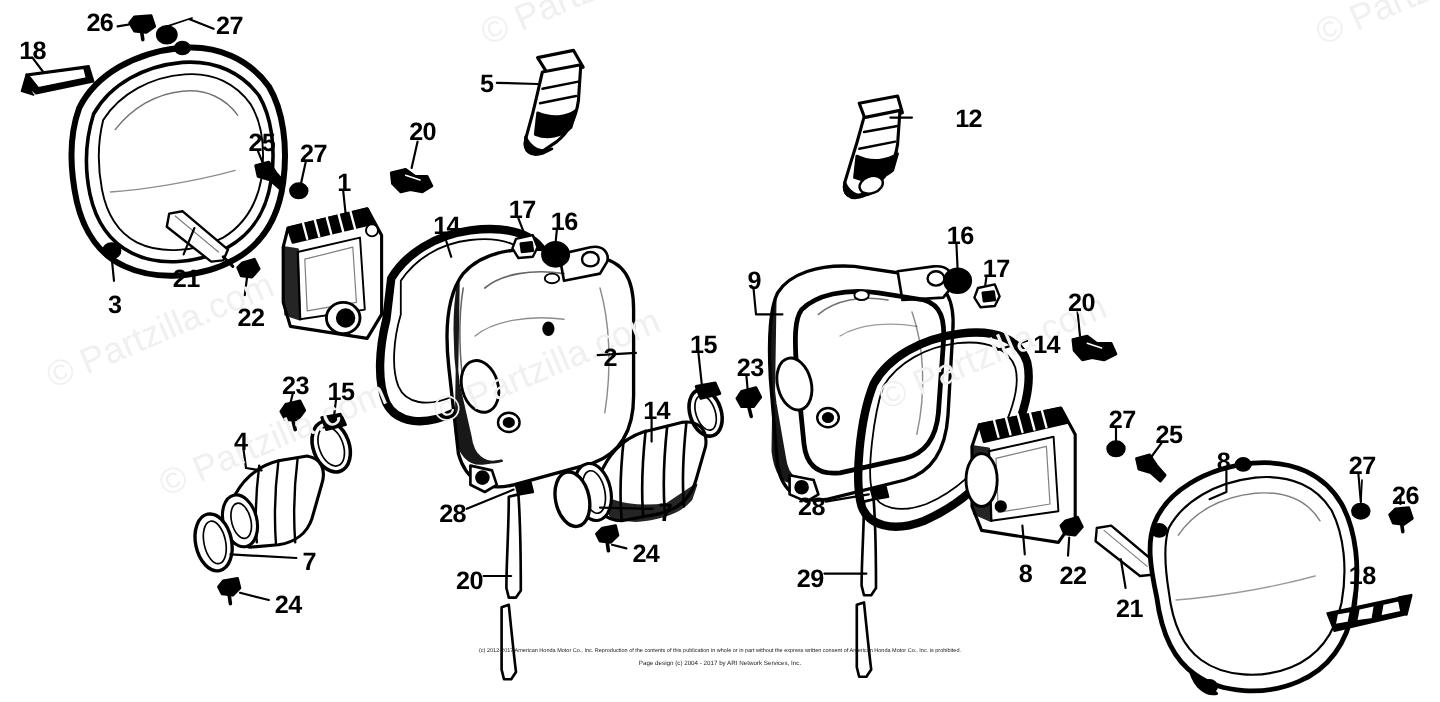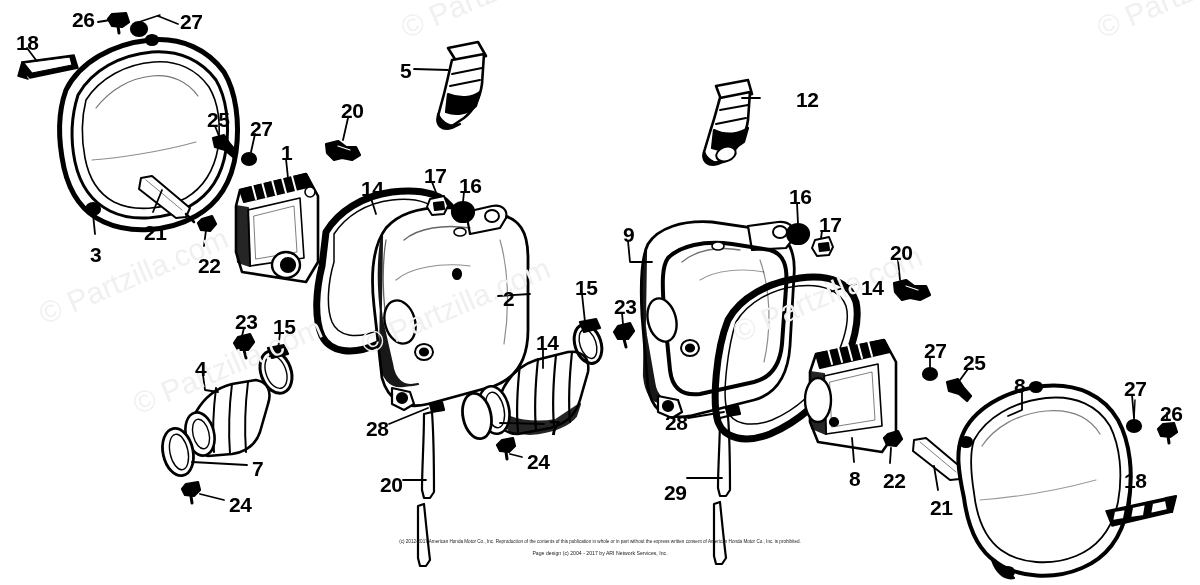--- a/index.html
+++ b/index.html
@@ -548,21 +548,21 @@
       <div class="callout" style="left: 1014px; top: 375px;">8</div>
       <div class="callout" style="left: 1124px; top: 378px;">27</div>
       <div class="callout" style="left: 1160px; top: 403px;">26</div>
       <div class="callout" style="left: 366px; top: 418px;">28</div>
       <div class="callout" style="left: 665px; top: 412px;">28</div>
       <div class="callout" style="left: 252px; top: 458px;">7</div>
       <div class="callout" style="left: 549px; top: 417px;">7</div>
       <div class="callout" style="left: 229px; top: 494px;">24</div>
       <div class="callout" style="left: 527px; top: 451px;">24</div>
       <div class="callout" style="left: 380px; top: 474px;">20</div>
-      <div class="callout" style="left: 664px; top: 472px; margin-top: 10px;">29</div>
+      <div class="callout" style="left: 664px; top: 472px;">29</div>
       <div class="callout" style="left: 849px; top: 468px;">8</div>
       <div class="callout" style="left: 883px; top: 470px;">22</div>
       <div class="callout" style="left: 930px; top: 497px;">21</div>
       <div class="callout" style="left: 1124px; top: 470px;">18</div>
     </div>
 
   <div class="footer-line" id="footer-copyright">(c) 2012-2017 American Honda Motor Co., Inc. Reproduction of the contents of this publication in whole or in part without the express written consent of American Honda Motor Co., Inc. is prohibited.</div>
   <div class="footer-line" id="footer-design">Page design (c) 2004 - 2017 by ARI Network Services, Inc.</div>
 
 </div>

